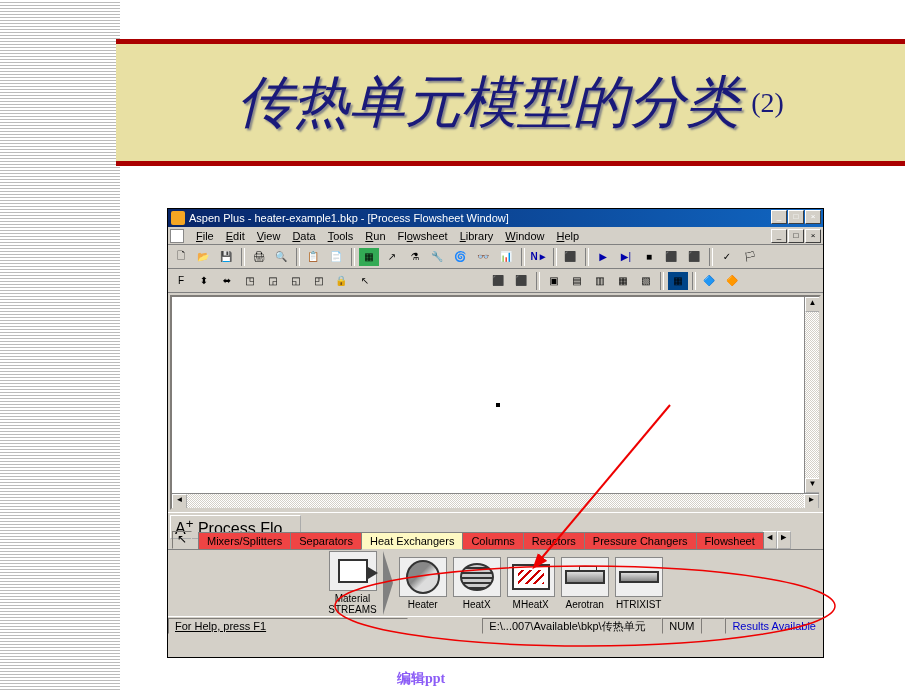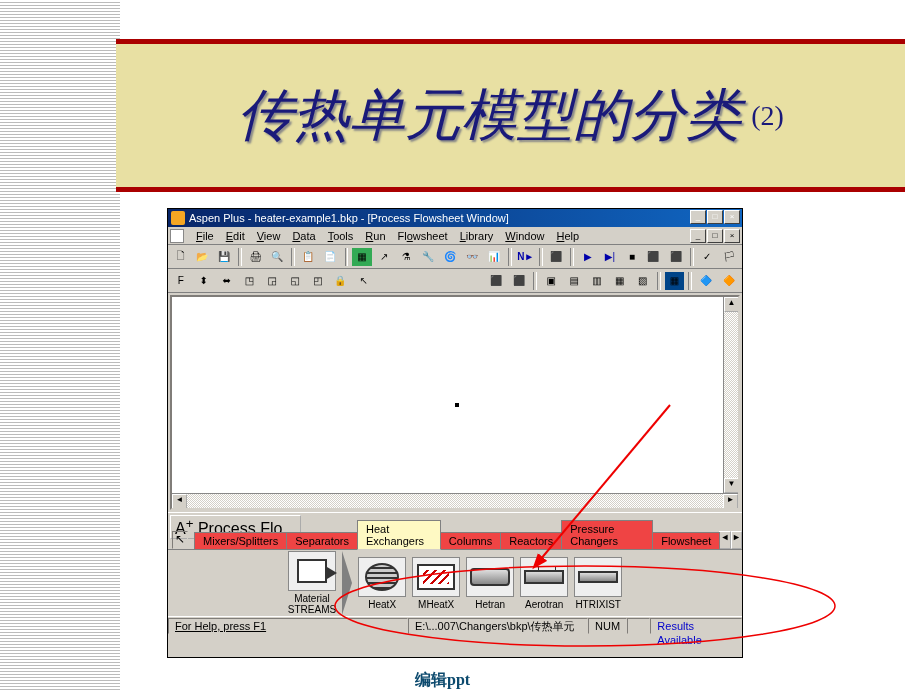--- a/index.html
+++ b/index.html
@@ -1,24 +1,24 @@
 <!DOCTYPE html>
 <html><head>
 <meta charset="utf-8">
 <style>
   * { box-sizing: border-box; margin: 0; padding: 0; }
   body { width: 920px; height: 690px; font-family: "Microsoft Sans Serif", Arial, sans-serif; font-size: 11px; background: #fff; position: relative; }
   
   .slide-bg { position: absolute; top: 0; left: 0; width: 120px; height: 690px; background: repeating-linear-gradient(0deg, #bbb 0, #bbb 1px, #fff 1px, #fff 3px); z-index: 0; }
   
-  .title-box { position: absolute; top: 39px; left: 116px; width: 789px; height: 153px; background: #e8e0a3; border-top: 5px solid #a00; border-bottom: 5px solid #a00; z-index: 2; display: flex; align-items: center; justify-content: center; }
+  .title-box { position: absolute; top: 39px; left: 116px; width: 789px; height: 127px; background: #e8e0a3; border-top: 5px solid #a00; border-bottom: 5px solid #a00; z-index: 2; display: flex; align-items: center; justify-content: center; }
   .title-txt { font-family: "KaiTi", "STKaiti", serif; font-size: 56px; font-style: italic; color: #1a1a7a; text-shadow: 2px 2px 2px #888; }
   .title-suffix { font-family: "Times New Roman", serif; font-size: 28px; color: #1a1a7a; margin-left: 10px; }
   
-  .app-window { position: absolute; top: 208px; left: 167px; width: 576px; height: 450px; border: 1px solid #000; background: #d4d0c8; z-index: 3; }
+  .app-window { position: absolute; top: 208px; left: 167px; width: 657px; height: 450px; border: 1px solid #000; background: #d4d0c8; z-index: 3; }
   
   .titlebar { height: 18px; background: linear-gradient(to right, #082568, #1066c2); color: #fff; display: flex; align-items: center; font-size: 11px; padding-left: 3px; }
   .titlebar-icon { width: 14px; height: 14px; background: #f5a623; border-radius: 2px; margin-right: 4px; display: inline-block; }
   .win-controls { position: absolute; top: 1px; right: 2px; display: flex; }
   .win-btn { width: 16px; height: 14px; background: #d4d0c8; border: 1px solid #fff; border-right-color: #404040; border-bottom-color: #404040; margin-left: 1px; font-size: 8px; text-align: center; line-height: 12px; font-family: Arial; }
   .win-controls2 { position: absolute; top: 20px; right: 2px; display: flex; }
 
   .menubar { height: 18px; background: #d4d0c8; display: flex; align-items: center; padding-left: 2px; border-bottom: 1px solid #808080; }
   .menubar-icon { width: 14px; height: 14px; background: #fff; border: 1px solid #888; margin-right: 6px; }
   .menu-item { padding: 0 6px; font-size: 11px; cursor: default; }
@@ -52,21 +52,21 @@
   .pal-label { font-size: 10px; margin-top: 2px; }
   .pal-tri { width: 0; height: 0; border-top: 32px solid transparent; border-bottom: 32px solid transparent; border-left: 10px solid #808080; margin: 0 2px; }
   
   .statusbar { height: 18px; background: #d4d0c8; border-top: 1px solid #fff; display: flex; align-items: center; font-size: 11px; }
   .status-panel { padding: 0 6px; border: 1px inset #d4d0c8; height: 16px; line-height: 14px; }
   .status-panel.wide { flex: 0 0 240px; text-decoration: underline; }
   .status-panel.path { flex: 0 0 180px; }
   
   .annotation-arrow { position: absolute; z-index: 10; pointer-events: none; }
   
-  .footer-txt { position: absolute; top: 670px; left: 415px; font-family: "SimSun", serif; color: #0c4a6e; font-size: 16px; font-weight: bold; z-index: 5; }
+  .footer-txt { position: absolute; top: 670px; left: 397px; font-family: "SimSun", serif; color: #8b5cf6; font-size: 14px; font-weight: bold; z-index: 5; }
   
   
   .ico-heater { width: 34px; height: 34px; border: 2px solid #333; border-radius: 50%; background: linear-gradient(135deg, #888 40%, #ddd 60%); position: relative; }
   .ico-heatx { width: 34px; height: 28px; border: 2px solid #333; border-radius: 50%; background: repeating-linear-gradient(0deg, #333 0 2px, #ccc 2px 5px); }
   .ico-mheatx { width: 38px; height: 26px; border: 2px solid #333; background: #fff; }
   .ico-mheatx::after { content: ""; display: block; margin: 4px; height: 14px; background: repeating-linear-gradient(-45deg, #c00 0 2px, transparent 2px 6px); }
   .ico-hetran { width: 40px; height: 18px; border: 2px solid #333; border-radius: 4px; background: linear-gradient(#ddd, #888); }
   .ico-aero { width: 40px; height: 14px; border: 2px solid #333; background: linear-gradient(#ddd,#888); position: relative; }
   .ico-aero::after { content:""; position:absolute; top:-6px; left:12px; width:16px; height:4px; border:1px solid #333; }
   .ico-flux { width: 40px; height: 30px; border: 1px solid #333; font-size: 7px; text-align: center; padding-top: 2px; }
@@ -210,54 +210,54 @@
     <div class="pal-item">
       <div class="pal-icon">
           <div class="ico-stream"></div>
         </div>
       <div class="pal-label" style="white-space:pre;text-align:center;">Material
 STREAMS</div>
     </div>
     <div class="pal-tri"></div>
     <div class="pal-item">
       <div class="pal-icon">
+          <div class="ico-heater"></div>
+        </div>
+      <div class="pal-label">Heater</div>
+    </div>
+    <div class="pal-item">
+      <div class="pal-icon">
           <div class="ico-heatx"></div>
         </div>
       <div class="pal-label">HeatX</div>
     </div>
     <div class="pal-item">
       <div class="pal-icon">
           <div class="ico-mheatx"></div>
         </div>
       <div class="pal-label">MHeatX</div>
-    </div>
-    <div class="pal-item">
-      <div class="pal-icon">
-          <div class="ico-hetran"></div>
-        </div>
-      <div class="pal-label">Hetran</div>
     </div>
     <div class="pal-item">
       <div class="pal-icon">
           <div class="ico-aero"></div>
         </div>
       <div class="pal-label">Aerotran</div>
     </div>
     <div class="pal-item">
       <div class="pal-icon">
           <div class="ico-htri"></div>
         </div>
       <div class="pal-label">HTRIXIST</div>
     </div>
   </div>
 
   <div class="statusbar">
     <div class="status-panel wide">For Help, press F1</div>
     <div style="flex:1"></div>
-    <div class="status-panel path">E:\...007\Changers\bkp\传热单元</div>
+    <div class="status-panel path">E:\...007\Available\bkp\传热单元</div>
     <div class="status-panel">NUM</div>
     <div class="status-panel" style="width:24px;"></div>
     <div class="status-panel" style="color:#0000cc;">Results Available</div>
   </div>
 </div>
 
 <svg class="annotation-arrow" style="top:395px; left:520px;" width="160" height="180">
   <defs>
       <marker id="ah" markerWidth="10" markerHeight="10" refX="2" refY="3" orient="auto">
         <path d="M0,0 L0,6 L8,3 z" fill="#e00"></path>

